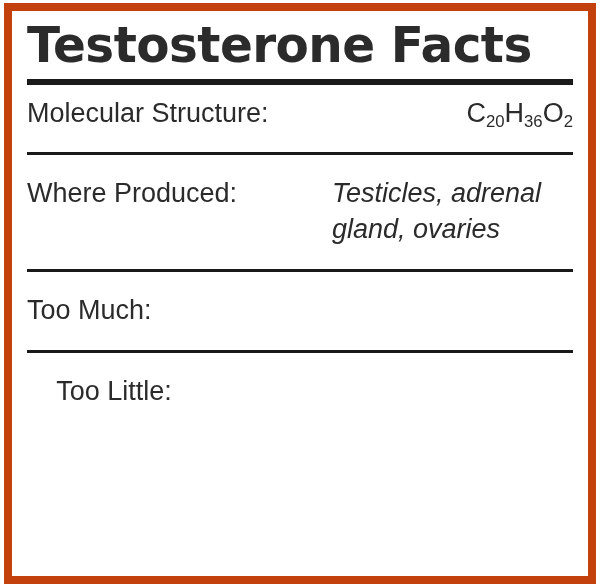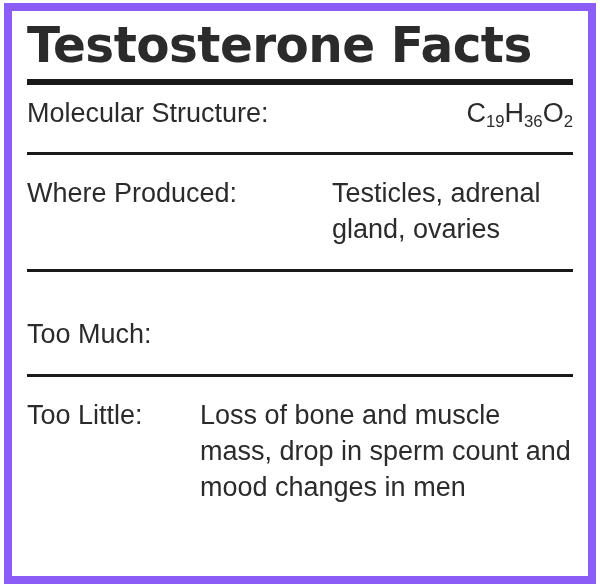--- a/index.html
+++ b/index.html
@@ -19,21 +19,21 @@
     width: 600px;
     height: 588px;
     padding: 3px 4px 4px 4px;
     background: #ffffff;
   }
 
   .card-frame {
     box-sizing: border-box;
     width: 100%;
     height: 100%;
-    border: 8px solid #8b5cf6;
+    border: 8px solid #c2410c;
     background: #ffffff;
     padding: 0 7px;
     display: flex;
     flex-direction: column;
   }
 
   
   .title-block {
     flex: 0 0 auto;
     padding: 0 8px;
@@ -102,38 +102,39 @@
 
   
   .row-produced {
     padding: 12px 0 14px 0;
   }
   .row-produced .fact-label {
     width: 174px;
   }
   .row-produced .fact-value {
     padding-left: 131px;
+    font-style: italic;
   }
 
   
   .row-too-much {
     padding: 12px 0 14px 0;
-    margin-top: 24px;
   }
   .row-too-much .fact-label {
     width: 174px;
   }
   .row-too-much .fact-value {
     padding-left: 0;
     margin-left: -1px;
   }
 
   
   .row-too-little {
     padding: 12px 0 10px 0;
+    text-align: center;
   }
   .row-too-little .fact-label {
     width: 174px;
   }
   .row-too-little .fact-value {
     padding-left: 0;
     margin-left: -1px;
   }
 </style>
 </head>
@@ -145,39 +146,38 @@
     <div class="title-block">
       <div class="card-title">Testosterone Facts</div>
       <div class="rule-thick"></div>
     </div>
 
     <div class="rows">
 
       <div class="fact-row row-formula">
         <div class="fact-label">Molecular Structure:</div>
         <div class="fact-value">
-          <span>C</span><sub>19</sub><span>H</span><sub>36</sub><span>O</span><sub>2</sub>
+          <span>C</span><sub>20</sub><span>H</span><sub>36</sub><span>O</span><sub>2</sub>
         </div>
       </div>
 
       <div class="rule-thin"></div>
 
       <div class="fact-row row-produced">
         <div class="fact-label">Where Produced:</div>
         <div class="fact-value">Testicles, adrenal gland, ovaries</div>
       </div>
 
       <div class="rule-thin"></div>
 
       <div class="fact-row row-too-much">
         <div class="fact-label">Too Much:</div>
       </div>
 
       <div class="rule-thin"></div>
 
       <div class="fact-row row-too-little">
         <div class="fact-label">Too Little:</div>
-        <div class="fact-value">Loss of bone and muscle mass, drop in sperm count and mood changes in men</div>
       </div>
 
     </div>
   </div>
 </div>
 
 </body></html>

